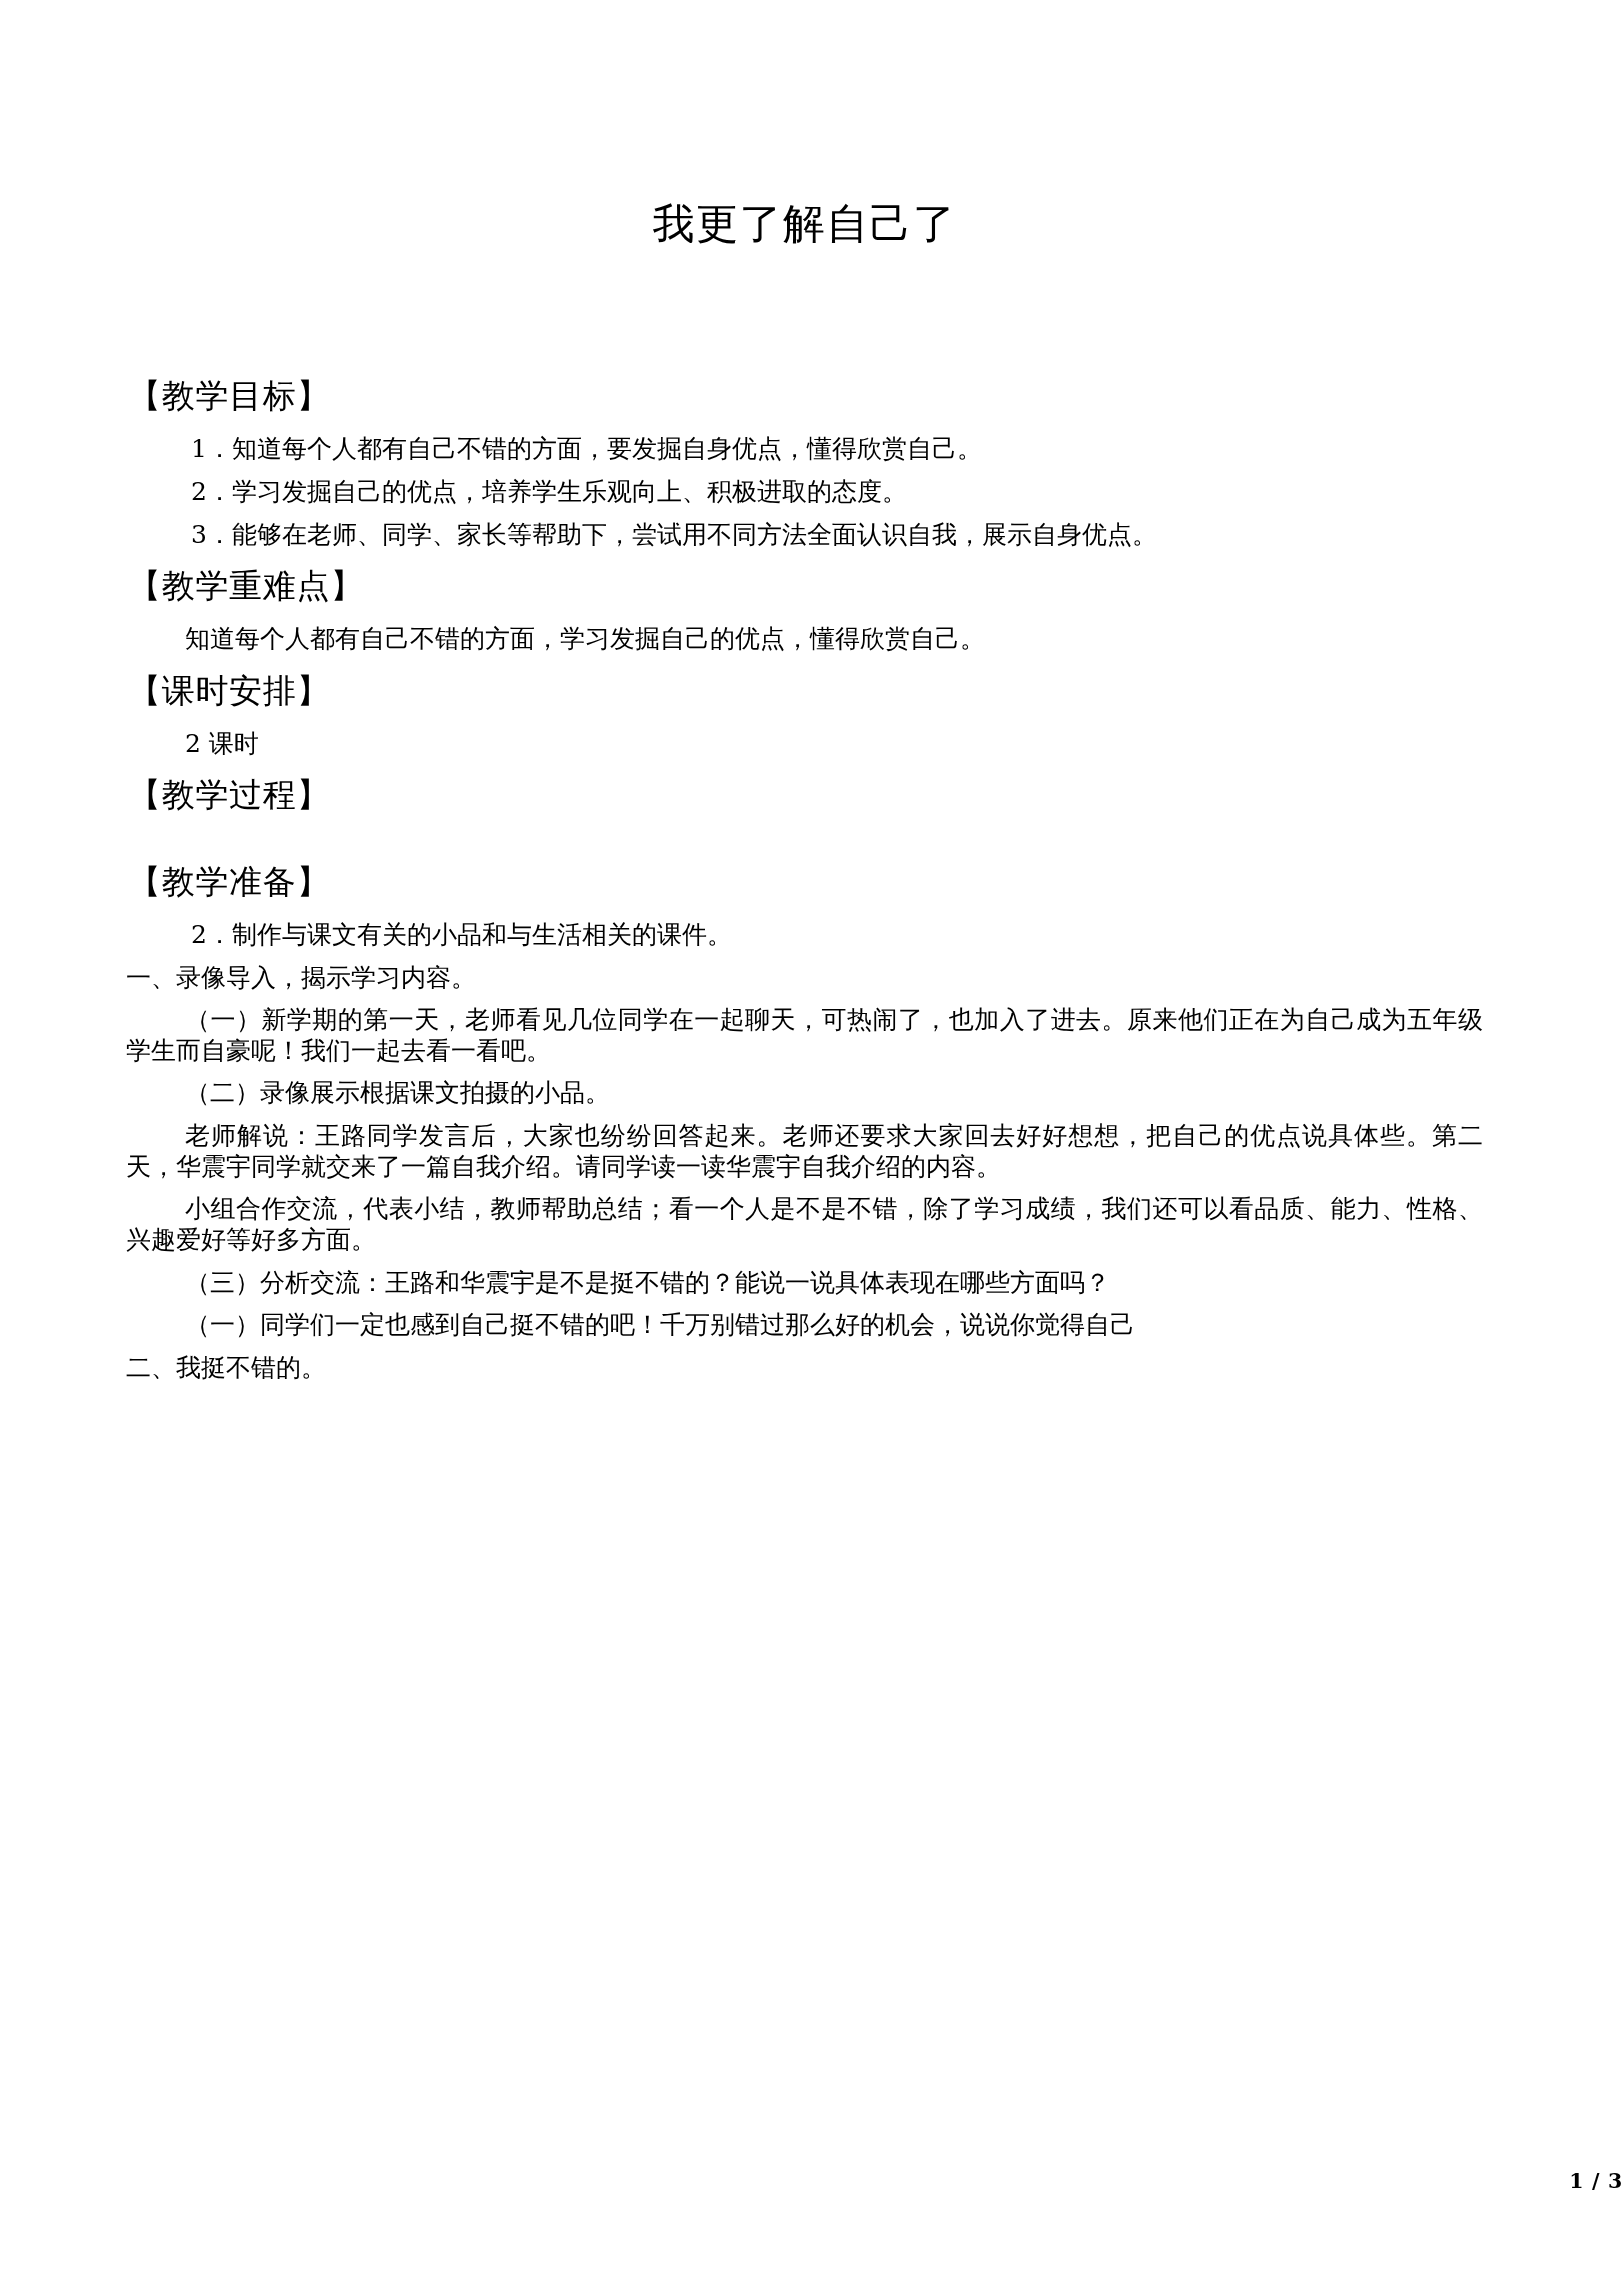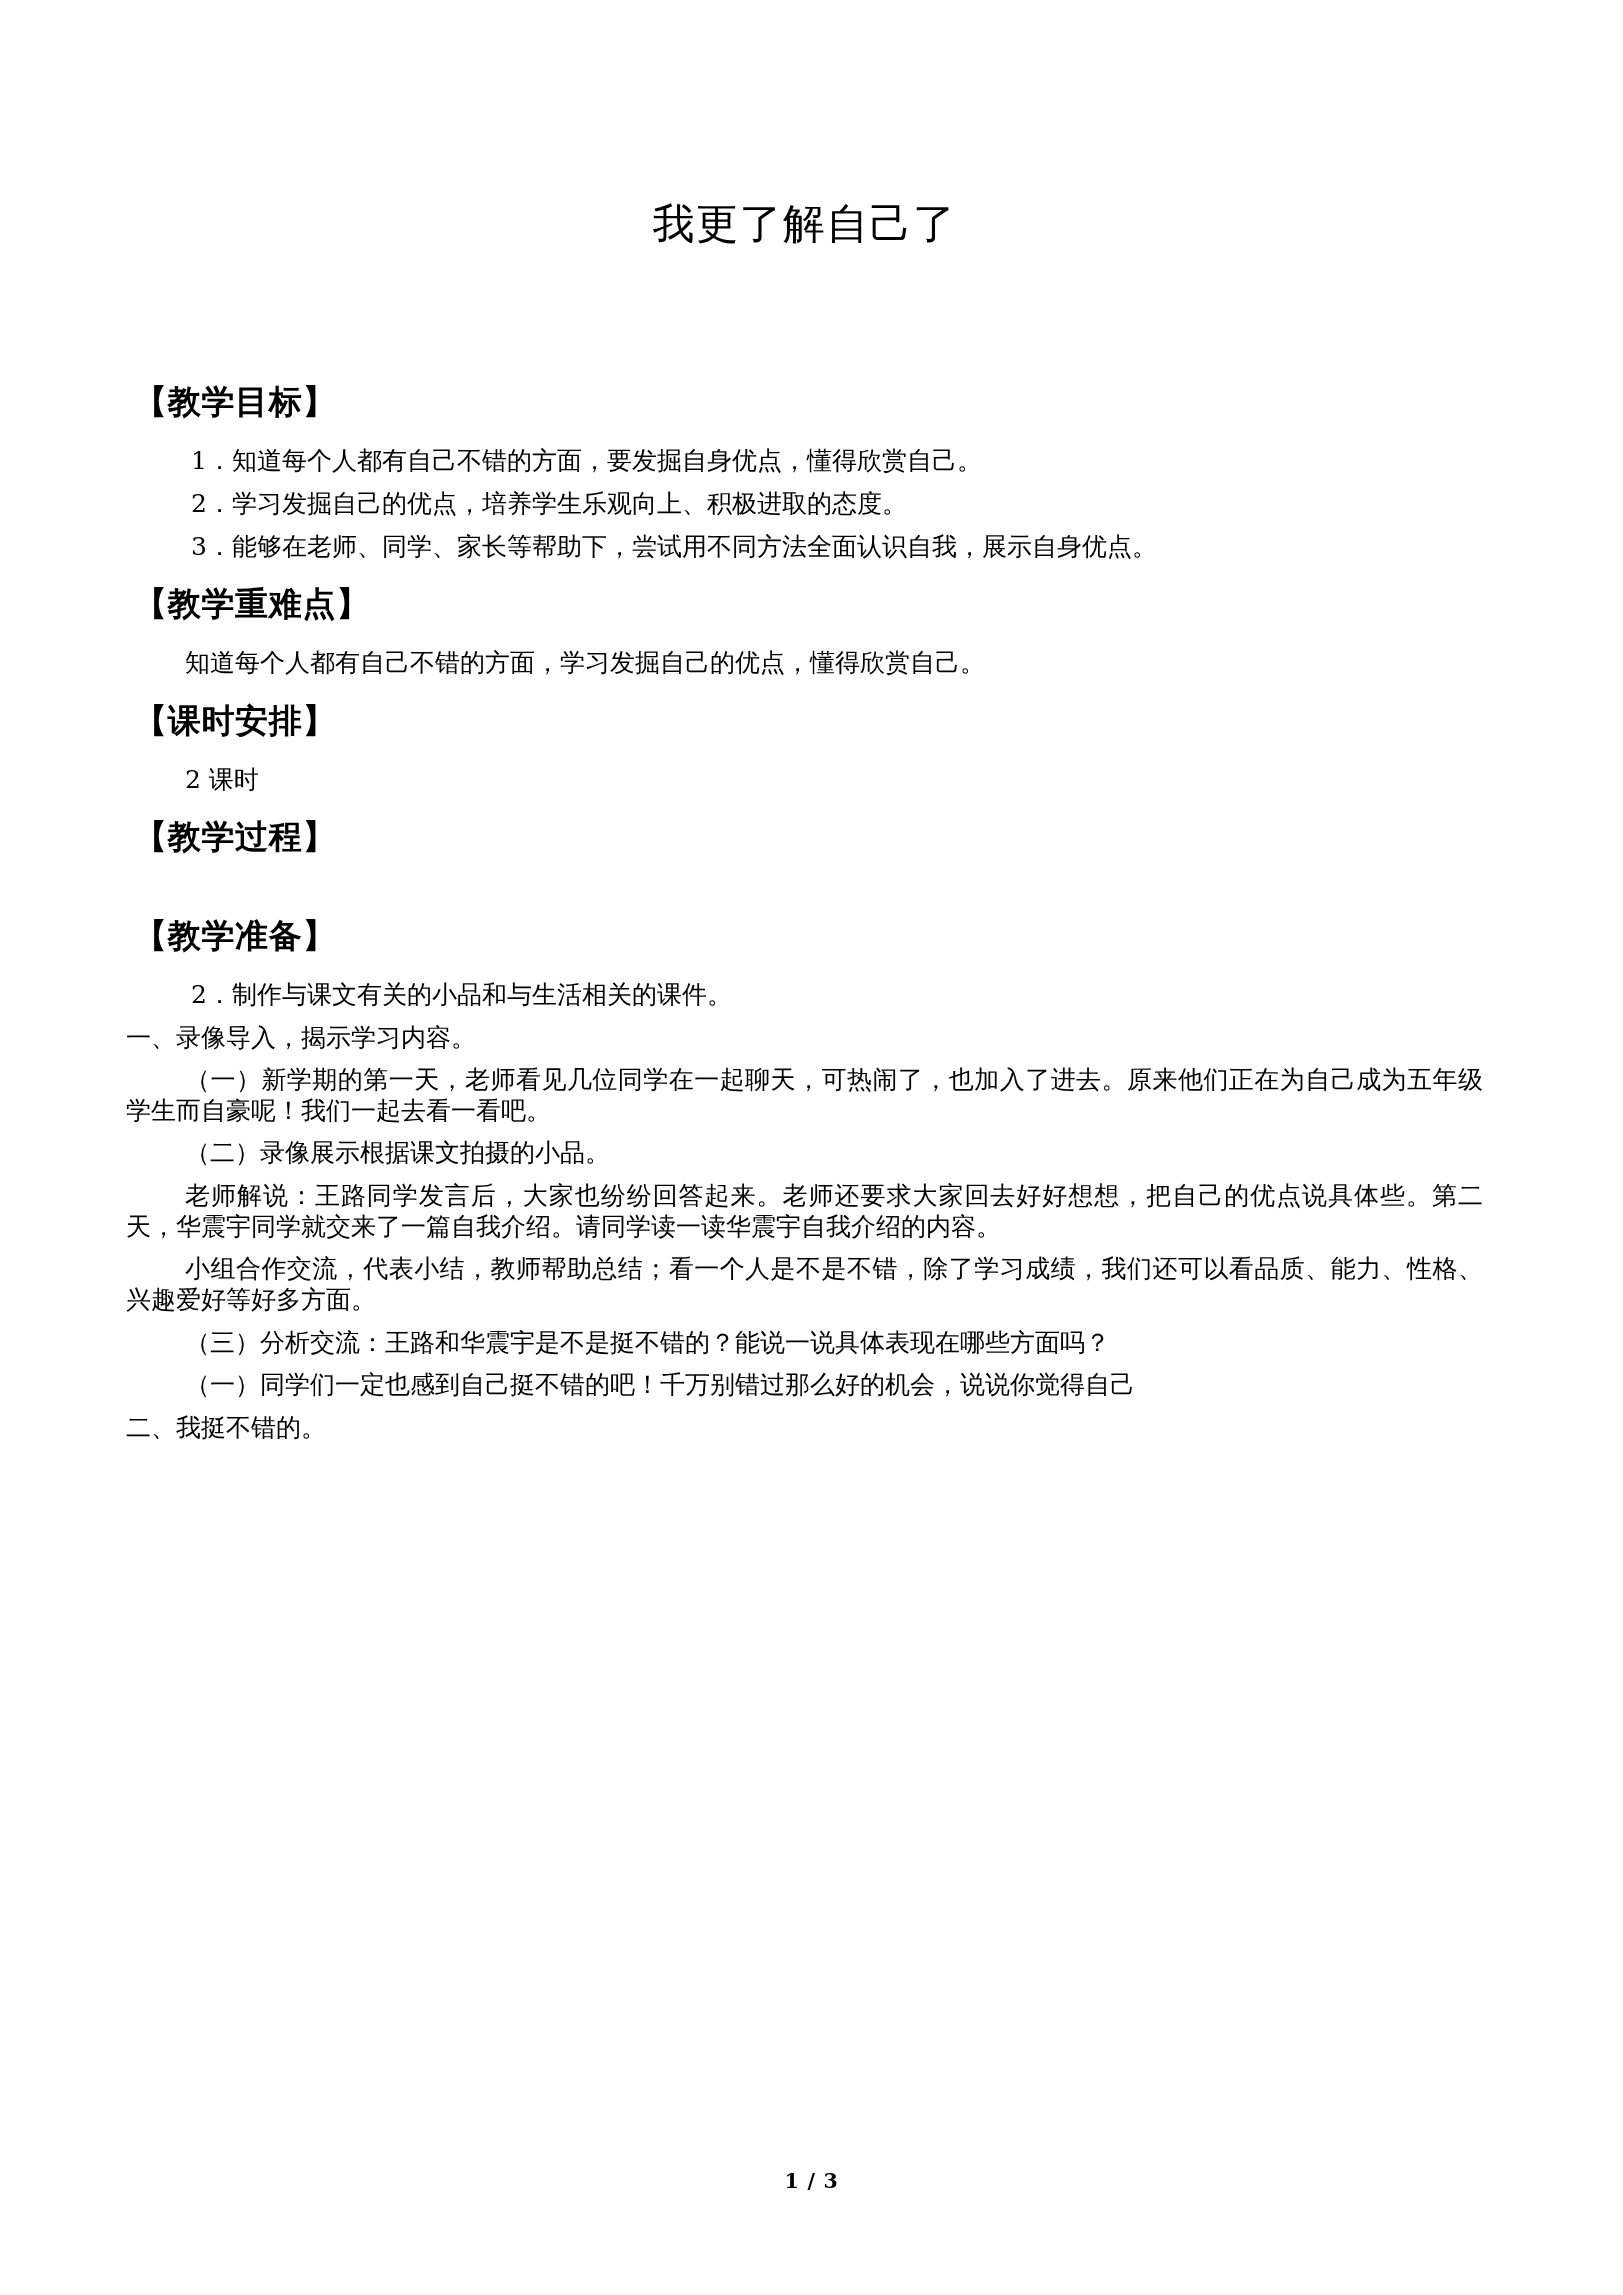--- a/index.html
+++ b/index.html
@@ -33,23 +33,23 @@
     line-height: 1.2;
     margin: 0;
     padding-top: 199px;
     letter-spacing: 1.4px;
   }
   .spacer-after-title {
     height: 117px;
   }
   .section-heading {
     font-size: 33px;
-    font-weight: bold;
+    font-weight: normal;
     line-height: 1.26;
-    margin: 8px;
+    margin: 2px;
     padding: 6.8px 0 9.5px 0;
     letter-spacing: 0.7px;
   }
   .body-line {
     font-size: 25px;
     line-height: 1.22;
     margin: 0;
     padding: 6.1px 0 6.1px 0;
     text-align: justify;
     text-justify: inter-ideograph;
@@ -69,21 +69,21 @@
   }
   .num-label {
     letter-spacing: 0px;
   }
   .gap-sm { height: 12.3px; }
   .page-footer {
     position: absolute;
     left: 0;
     right: 0;
     bottom: 102px;
-    text-align: center;
+    text-align: right;
     font-size: 20.5px;
     font-weight: bold;
     font-family: "DejaVu Serif", "Liberation Serif", serif;
     letter-spacing: 0.7px;
   }
 </style>
 </head>
 <body>
 
 <div class="page">

